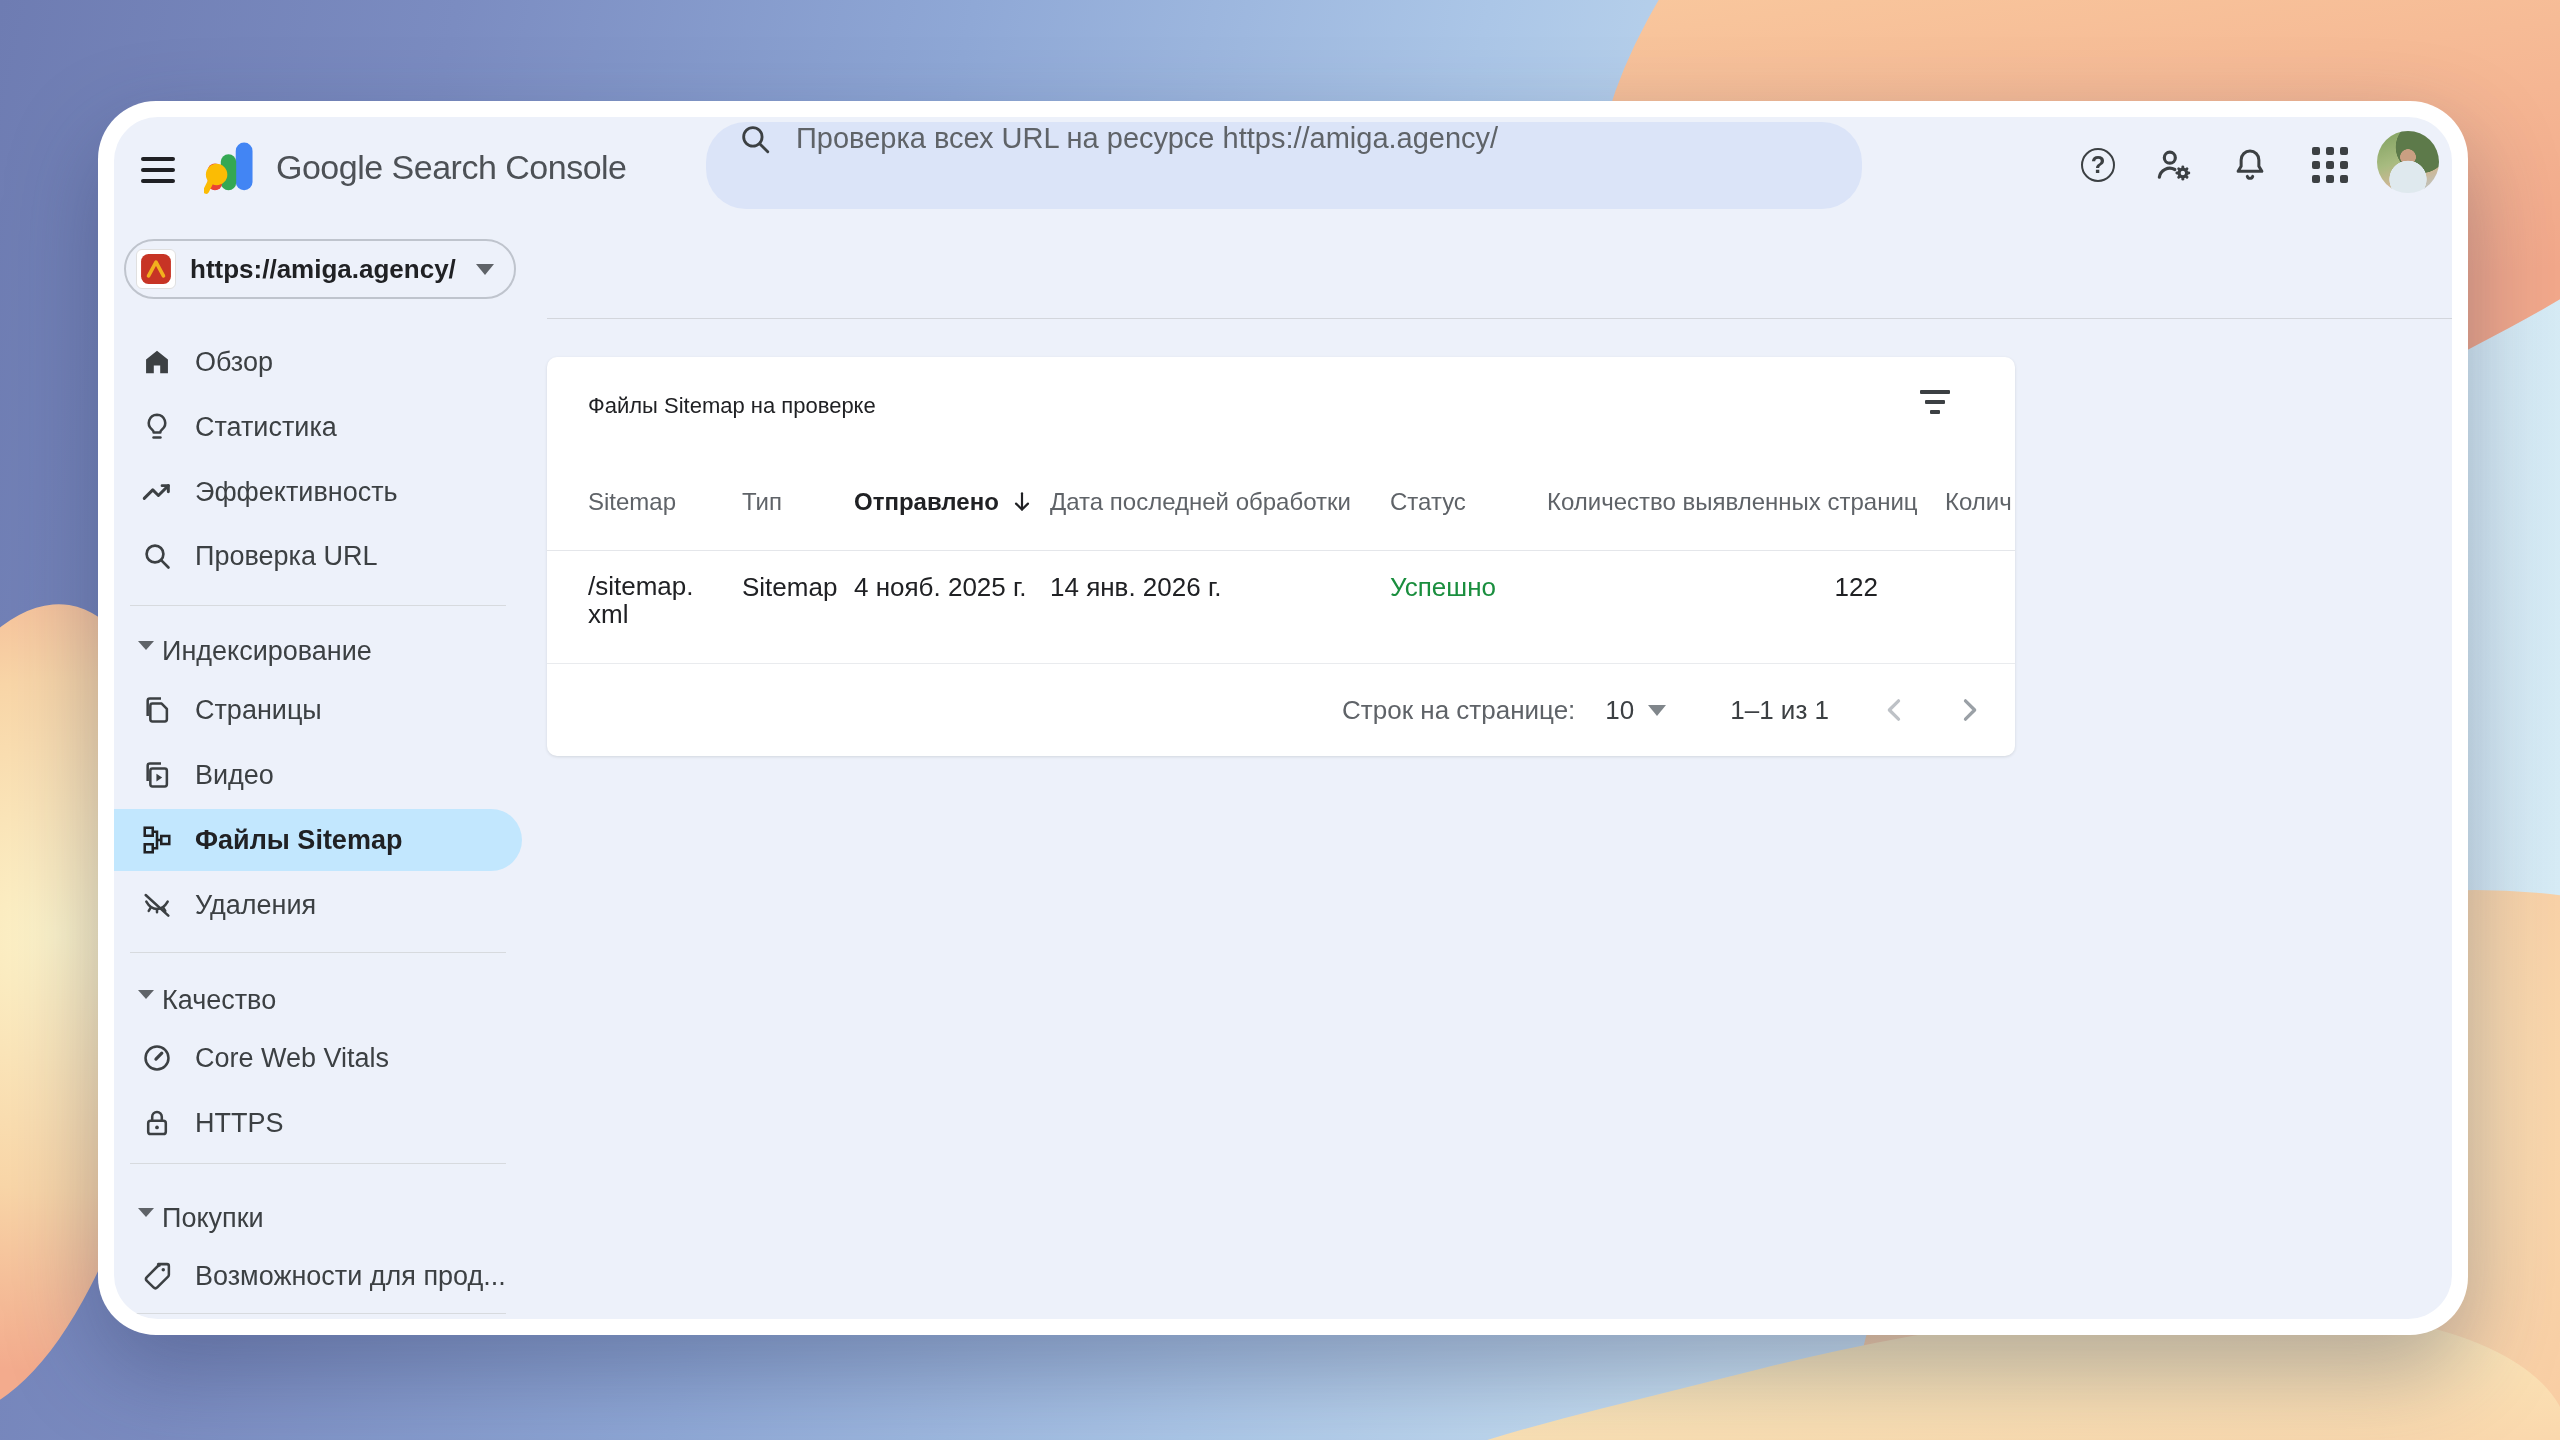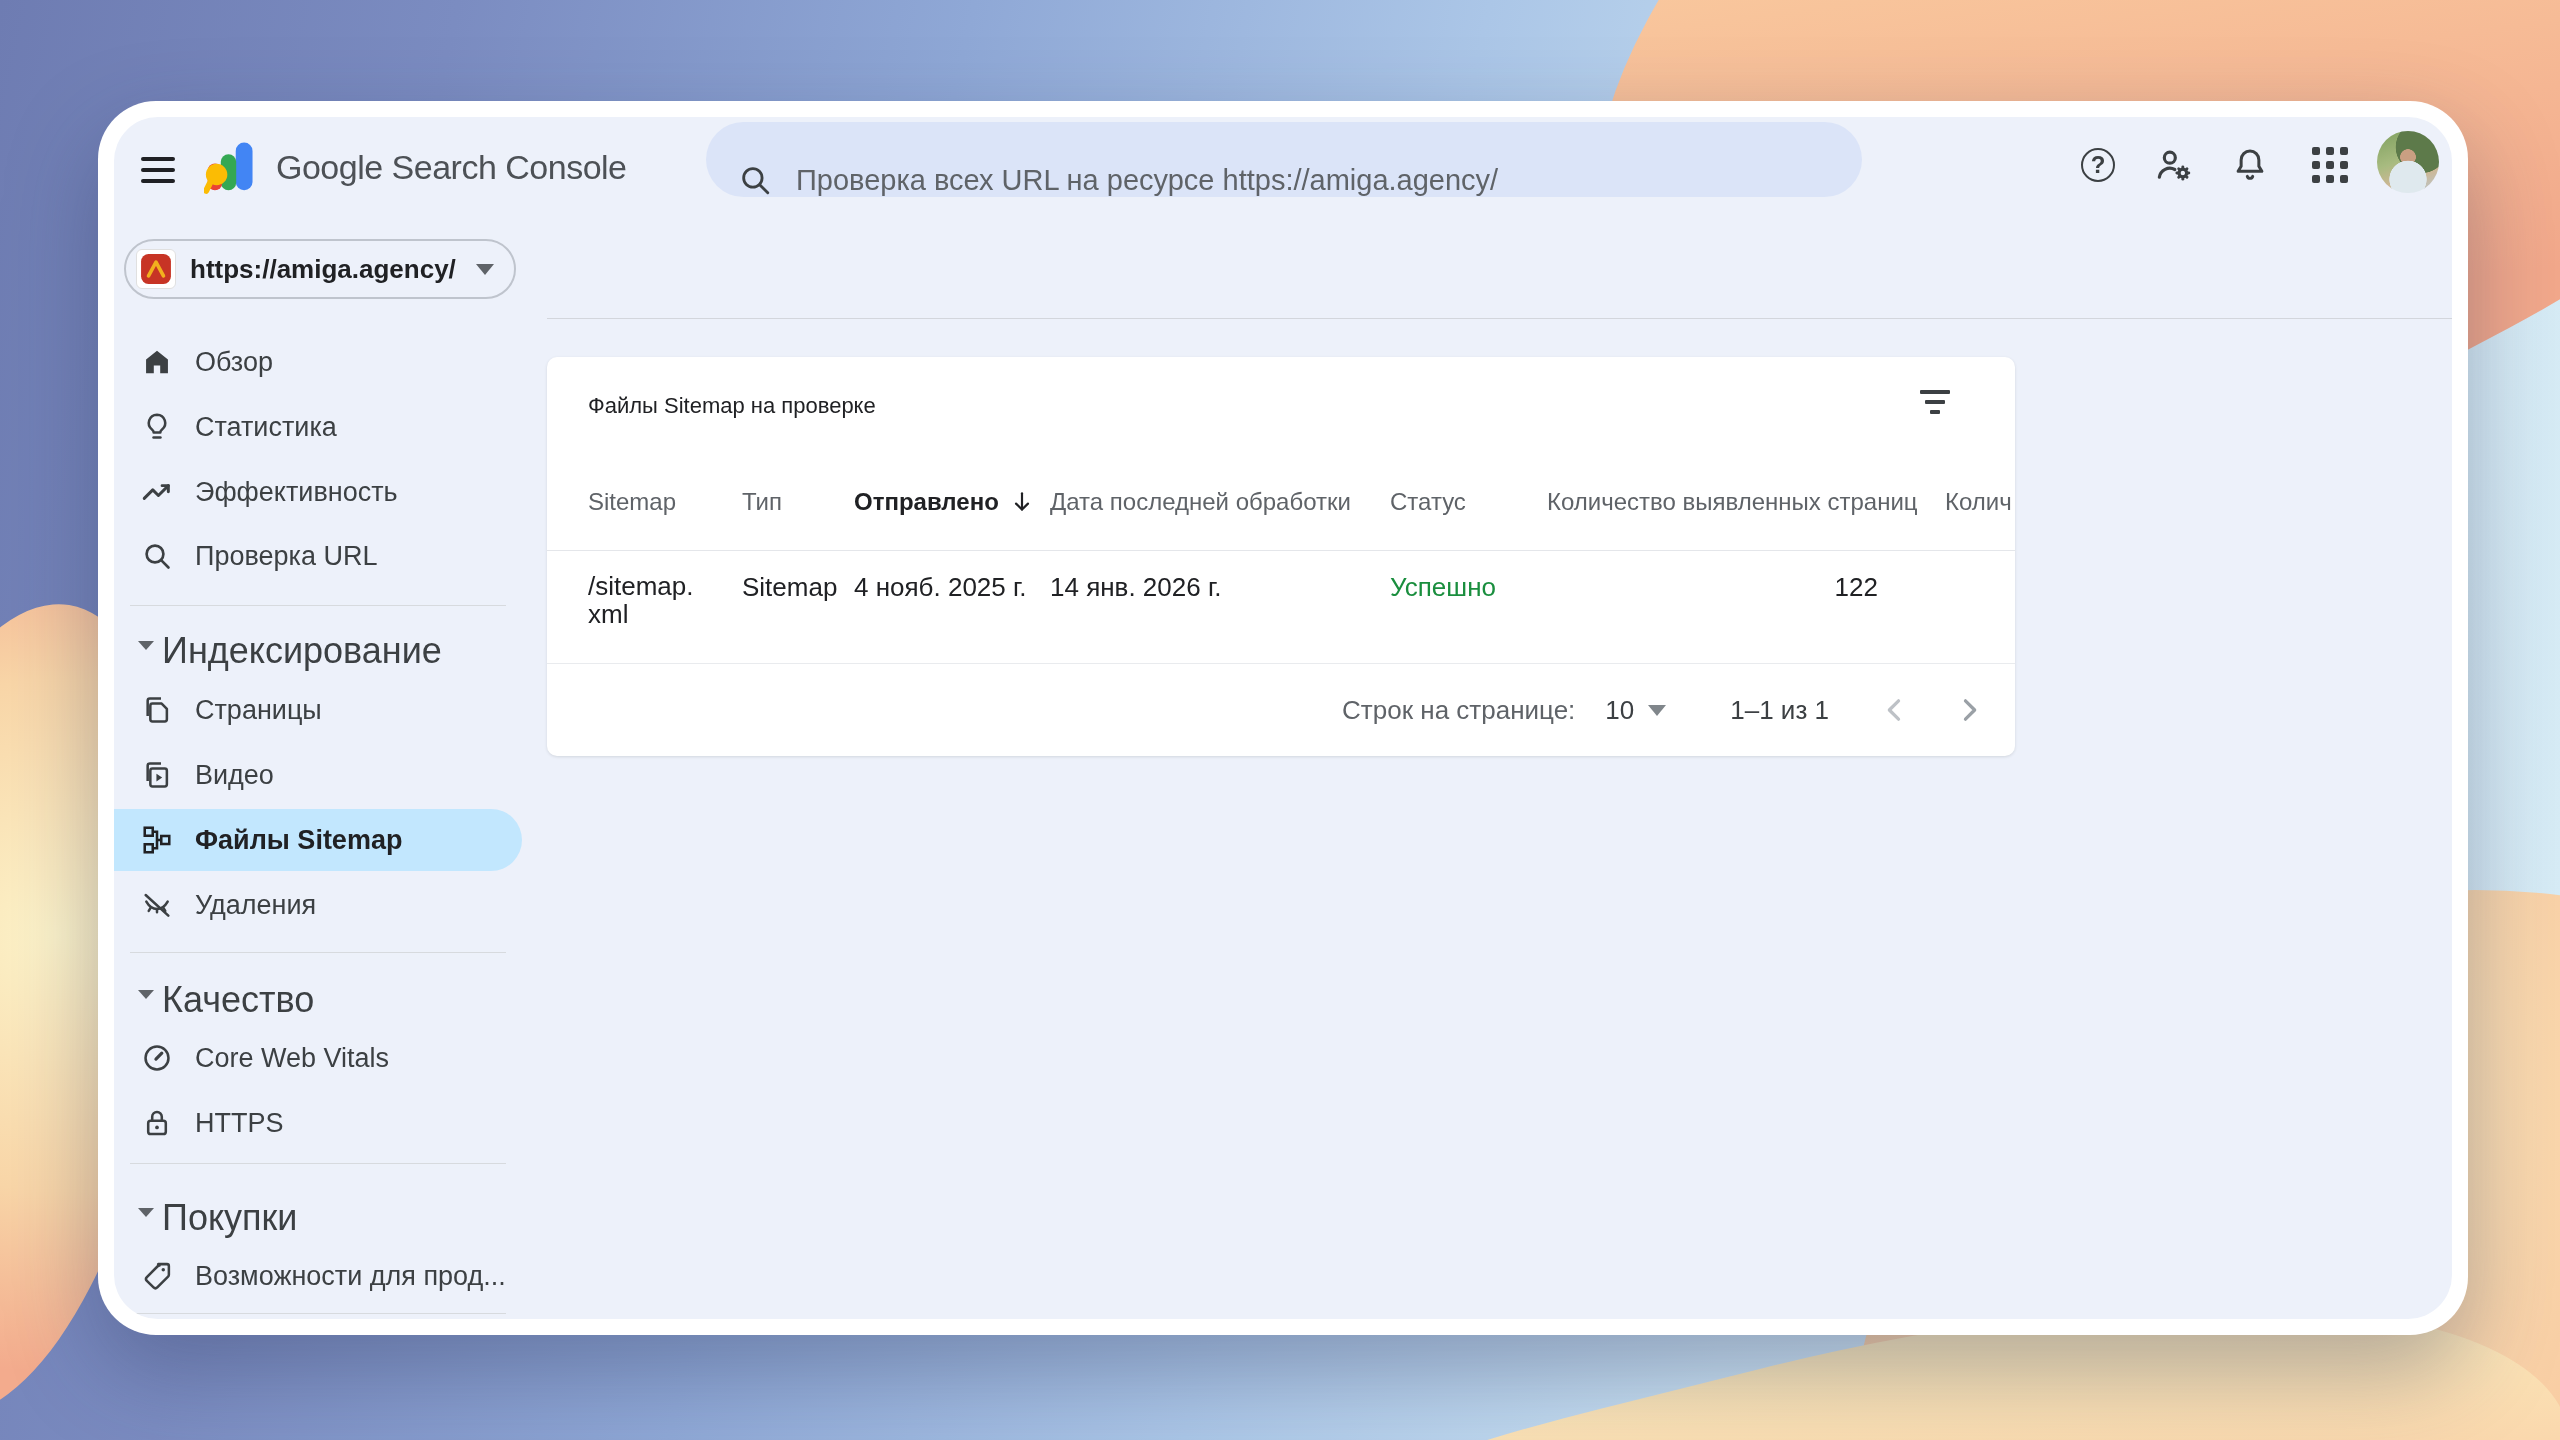--- a/index.html
+++ b/index.html
@@ -24,22 +24,22 @@
          background:#ffffff; border-radius:58px; box-shadow:0 36px 90px rgba(40,50,90,0.35); }
   .app { position:absolute; left:16px; top:16px; width:2338px; height:1202px;
          background:#edf1fa; border-radius:44px; overflow:hidden; }
 
   
   .hamburger { position:absolute; left:16px; top:25px; width:56px; height:56px; border-radius:50%;
                display:flex; flex-direction:column; justify-content:center; align-items:center; gap:7px; cursor:pointer; }
   .hamburger i { display:block; width:34px; height:4px; background:#202124; border-radius:2px; }
   .logo { position:absolute; left:90px; top:14px; height:72px; display:flex; align-items:center; gap:16px; }
   .logo-text { font-size:34px; color:#4d5156; letter-spacing:-0.5px; white-space:nowrap; }
-  .searchbar { position:absolute; left:592px; top:5px; width:1156px; height:75px; border-radius:40px;
-               background:#dbe4f8; display:flex; align-items:flex-end; padding-left:32px; }
+  .searchbar { position:absolute; left:592px; top:5px; width:1156px; height:87px; border-radius:40px;
+               background:#dbe4f8; display:flex; align-items:flex-start; padding-left:32px; }
   .searchbar input { border:none; outline:none; background:transparent; font-size:29px; color:#3c4043;
                      font-family:inherit; flex:1; margin-left:24px; }
   .searchbar input::placeholder { color:#5f6368; opacity:1; }
   .tb-ico { position:absolute; top:22px; width:52px; height:52px; display:flex; align-items:center;
             justify-content:center; cursor:pointer; color:#3c4043; }
   .avatar { position:absolute; left:2263px; top:14px; width:62px; height:62px; border-radius:50%; cursor:pointer;
             background:radial-gradient(circle at 50% 78%,#dfe9ee 0 32%,transparent 33%),
                        radial-gradient(circle at 50% 42%,#c99f82 0 16%,transparent 17%),
                        radial-gradient(circle at 72% 26%,#5d7a4a 0 40%,transparent 41%),
                        linear-gradient(160deg,#7fa05e 0%,#a8bb80 45%,#cdb795 70%,#b7c9d4 100%); }
@@ -58,21 +58,21 @@
            border-top:11px solid #5f6368; margin-left:auto; }
   .nav-item { position:absolute; left:0; width:408px; height:64px; display:flex; align-items:center;
               cursor:pointer; color:#3c4043; }
   .nav-item .nico { position:absolute; left:26px; width:34px; height:34px; display:flex; align-items:center; justify-content:center; }
   .nav-item .nlabel { position:absolute; left:81px; font-size:27px; white-space:nowrap; }
   .nav-item.active { background:#c2e7fe; border-radius:0 32px 32px 0; height:62px; color:#202124; }
   .nav-item.active .nlabel { font-weight:bold; }
   .sec-head { position:absolute; left:0; width:408px; height:64px; display:flex; align-items:center; cursor:pointer; }
   .sec-caret { position:absolute; left:24px; width:0; height:0; border-left:8px solid transparent;
                border-right:8px solid transparent; border-top:9px solid #5f6368; }
-  .sec-label { position:absolute; left:48px; font-size:36px; color:#3c4043;margin-top:12px; }
+  .sec-label { position:absolute; left:48px; font-size:27px; color:#3c4043;margin-top:12px; }
   .side-div { position:absolute; left:16px; width:376px; height:0; border-top:1.5px solid #d7dade; }
 
   
   .main-topdiv { position:absolute; left:433px; top:201px; width:1905px; height:0; border-top:1.5px solid #d3d6dc; }
   .card { position:absolute; left:433px; top:240px; width:1468px; height:399px; background:#ffffff;
           border-radius:10px; box-shadow:0 1px 3px rgba(60,64,67,0.15); overflow:hidden; }
   .card-title { position:absolute; left:41px; top:36px; font-size:22px; color:#202124; }
   .filter-btn { position:absolute; left:1363px; top:20px; width:50px; height:50px; display:flex;
                 flex-direction:column; align-items:center; justify-content:center; gap:6px; cursor:pointer; }
   .filter-btn i { display:block; height:4px; background:#3c4043; border-radius:1px; }

